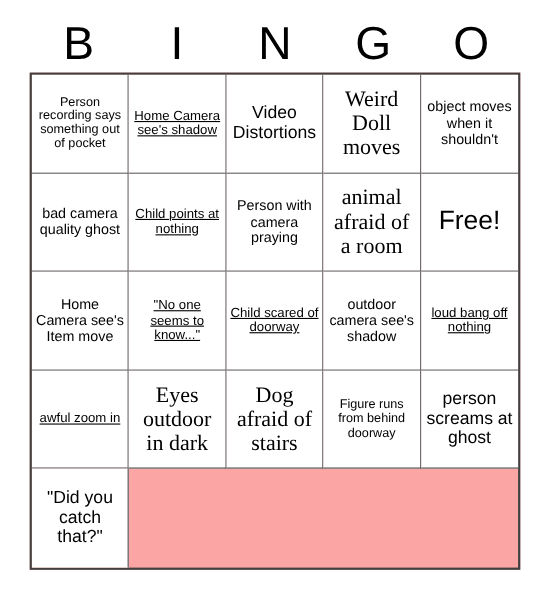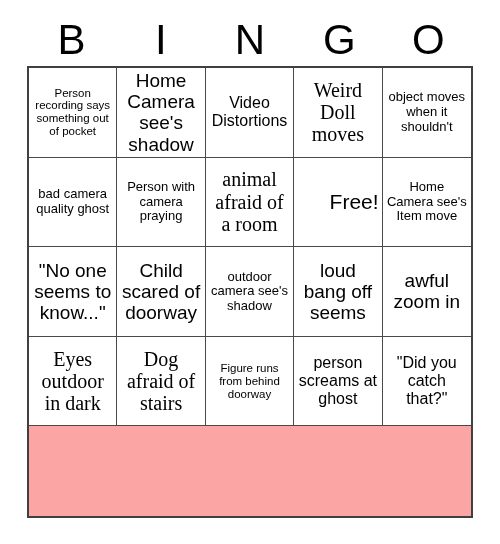--- a/index.html
+++ b/index.html
@@ -90,23 +90,23 @@
     line-height: 1.12;
     color: #000000;
     word-wrap: break-word;
     hyphens: none;
   }
 
   
   .fs-xs  { font-size: 11.5px; }
   .fs-sm  { font-size: 13px; }
   .fs-md  { font-size: 16px; }
-  .fs-lg  { font-size: 19px; }
+  .fs-lg  { font-size: 12px; text-decoration: underline; }
   .fs-xl  { font-size: 20px; font-family: Liberation Serif, serif; }
-  .fs-free{ font-size: 21px; text-align: right; }
+  .fs-free{ font-size: 24px; }
 </style>
 </head>
 <body>
 
 <div id="bingo-card">
 
   <div id="bingo-header">
     <div class="header-letter">B</div>
     <div class="header-letter">I</div>
     <div class="header-letter">N</div>
@@ -129,20 +129,23 @@
         <span class="cell-text fs-xl">Weird Doll moves</span>
       </div>
     <div class="bingo-cell">
         <span class="cell-text fs-sm">object moves when it shouldn't</span>
       </div>
 
     <div class="bingo-cell">
         <span class="cell-text fs-sm">bad camera quality ghost</span>
       </div>
     <div class="bingo-cell">
+        <span class="cell-text fs-lg">Child points at nothing</span>
+      </div>
+    <div class="bingo-cell">
         <span class="cell-text fs-sm">Person with camera praying</span>
       </div>
 
     <div class="bingo-cell">
         <span class="cell-text fs-xl">animal afraid of a room</span>
       </div>
     <div class="bingo-cell">
         <span class="cell-text fs-free">Free!</span>
       </div>
     <div class="bingo-cell">
@@ -152,21 +155,21 @@
     <div class="bingo-cell">
         <span class="cell-text fs-lg">"No one seems to know..."</span>
       </div>
     <div class="bingo-cell">
         <span class="cell-text fs-lg">Child scared of doorway</span>
       </div>
     <div class="bingo-cell">
         <span class="cell-text fs-sm">outdoor camera see's shadow</span>
       </div>
     <div class="bingo-cell">
-        <span class="cell-text fs-lg">loud bang off seems</span>
+        <span class="cell-text fs-lg">loud bang off nothing</span>
       </div>
     <div class="bingo-cell">
         <span class="cell-text fs-lg">awful zoom in</span>
       </div>
 
     <div class="bingo-cell">
         <span class="cell-text fs-xl">Eyes outdoor in dark</span>
       </div>
     <div class="bingo-cell">
         <span class="cell-text fs-xl">Dog afraid of stairs</span>

